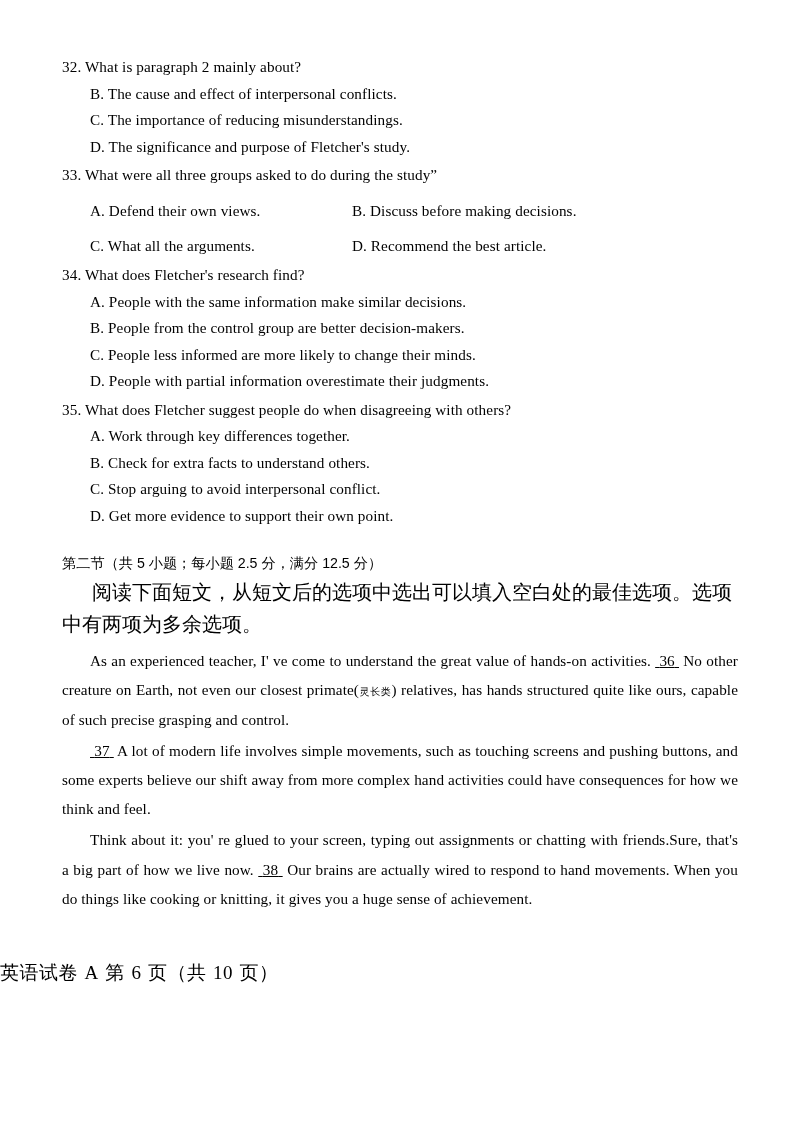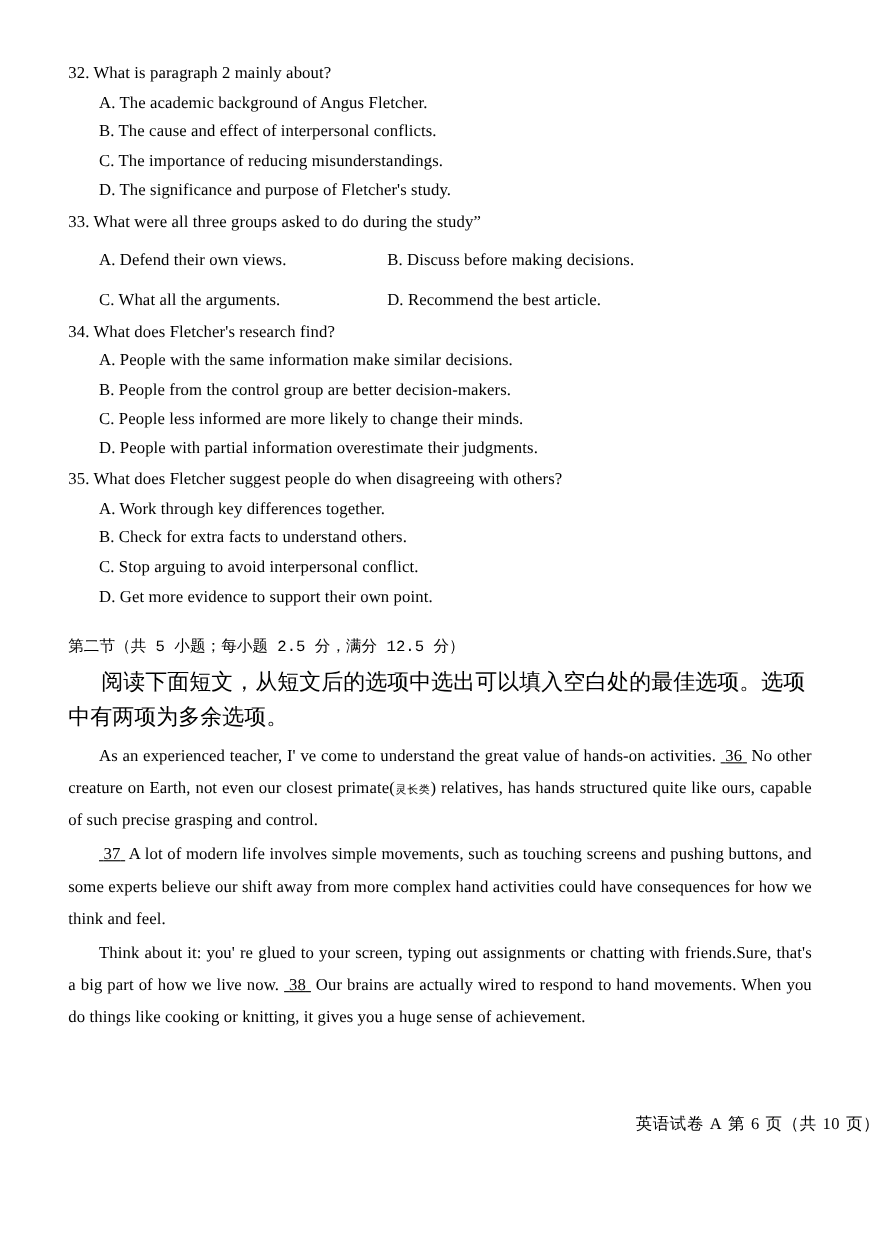--- a/index.html
+++ b/index.html
@@ -54,21 +54,21 @@
   .opt-row .col-b { flex: 1; }
   .q-block { margin-bottom: 5px; }
 
   .section-head {
     font-size: 15.2px;
     line-height: 1.6;
     margin: 24px 0 2px 0;
     font-family: "Liberation Serif", serif;
   }
   .cn {
-    font-family: Liberation Mono, monospace;
+    font-family: Liberation Sans, sans-serif;
     font-size: 14.2px;
   }
   .instr {
     font-size: 20px;
     line-height: 1.6;
     margin: 0 0 6px 0;
     text-indent: 30px;
     font-family: "DejaVu Sans", sans-serif;
   }
   .para {
@@ -84,37 +84,36 @@
     white-space: nowrap;
   }
   .cn-inline {
     font-family: "DejaVu Sans", sans-serif;
     font-size: 10px;
   }
   .footer {
     position: absolute;
     left: 0;
     right: 0;
-    top: 1012px;
-    text-align: right;
+    top: 960px;
+    text-align: left;
     font-family: "DejaVu Sans", sans-serif;
-    font-size: 15px;
+    font-size: 19px;
     letter-spacing: 0.5px;
   }
   .footer .en { font-family: "Liberation Serif", serif; }
 </style>
 </head>
 <body>
 
 <div class="page">
   <div class="content">
 
     <div class="q-block">
       <p class="q-stem">32. What is paragraph 2 mainly about?</p>
-      <p class="opt">A. The academic background of Angus Fletcher.</p>
       <p class="opt">B. The cause and effect of interpersonal conflicts.</p>
       <p class="opt">C. The importance of reducing misunderstandings.</p>
       <p class="opt">D. The significance and purpose of Fletcher's study.</p>
     </div>
 
     <div class="q-block">
       <p class="q-stem">33. What were all three groups asked to do during the study”</p>
       <div class="opt-row">
         <span class="col-a">A. Defend their own views.</span>
         <span class="col-b">B. Discuss before making decisions.</span>

